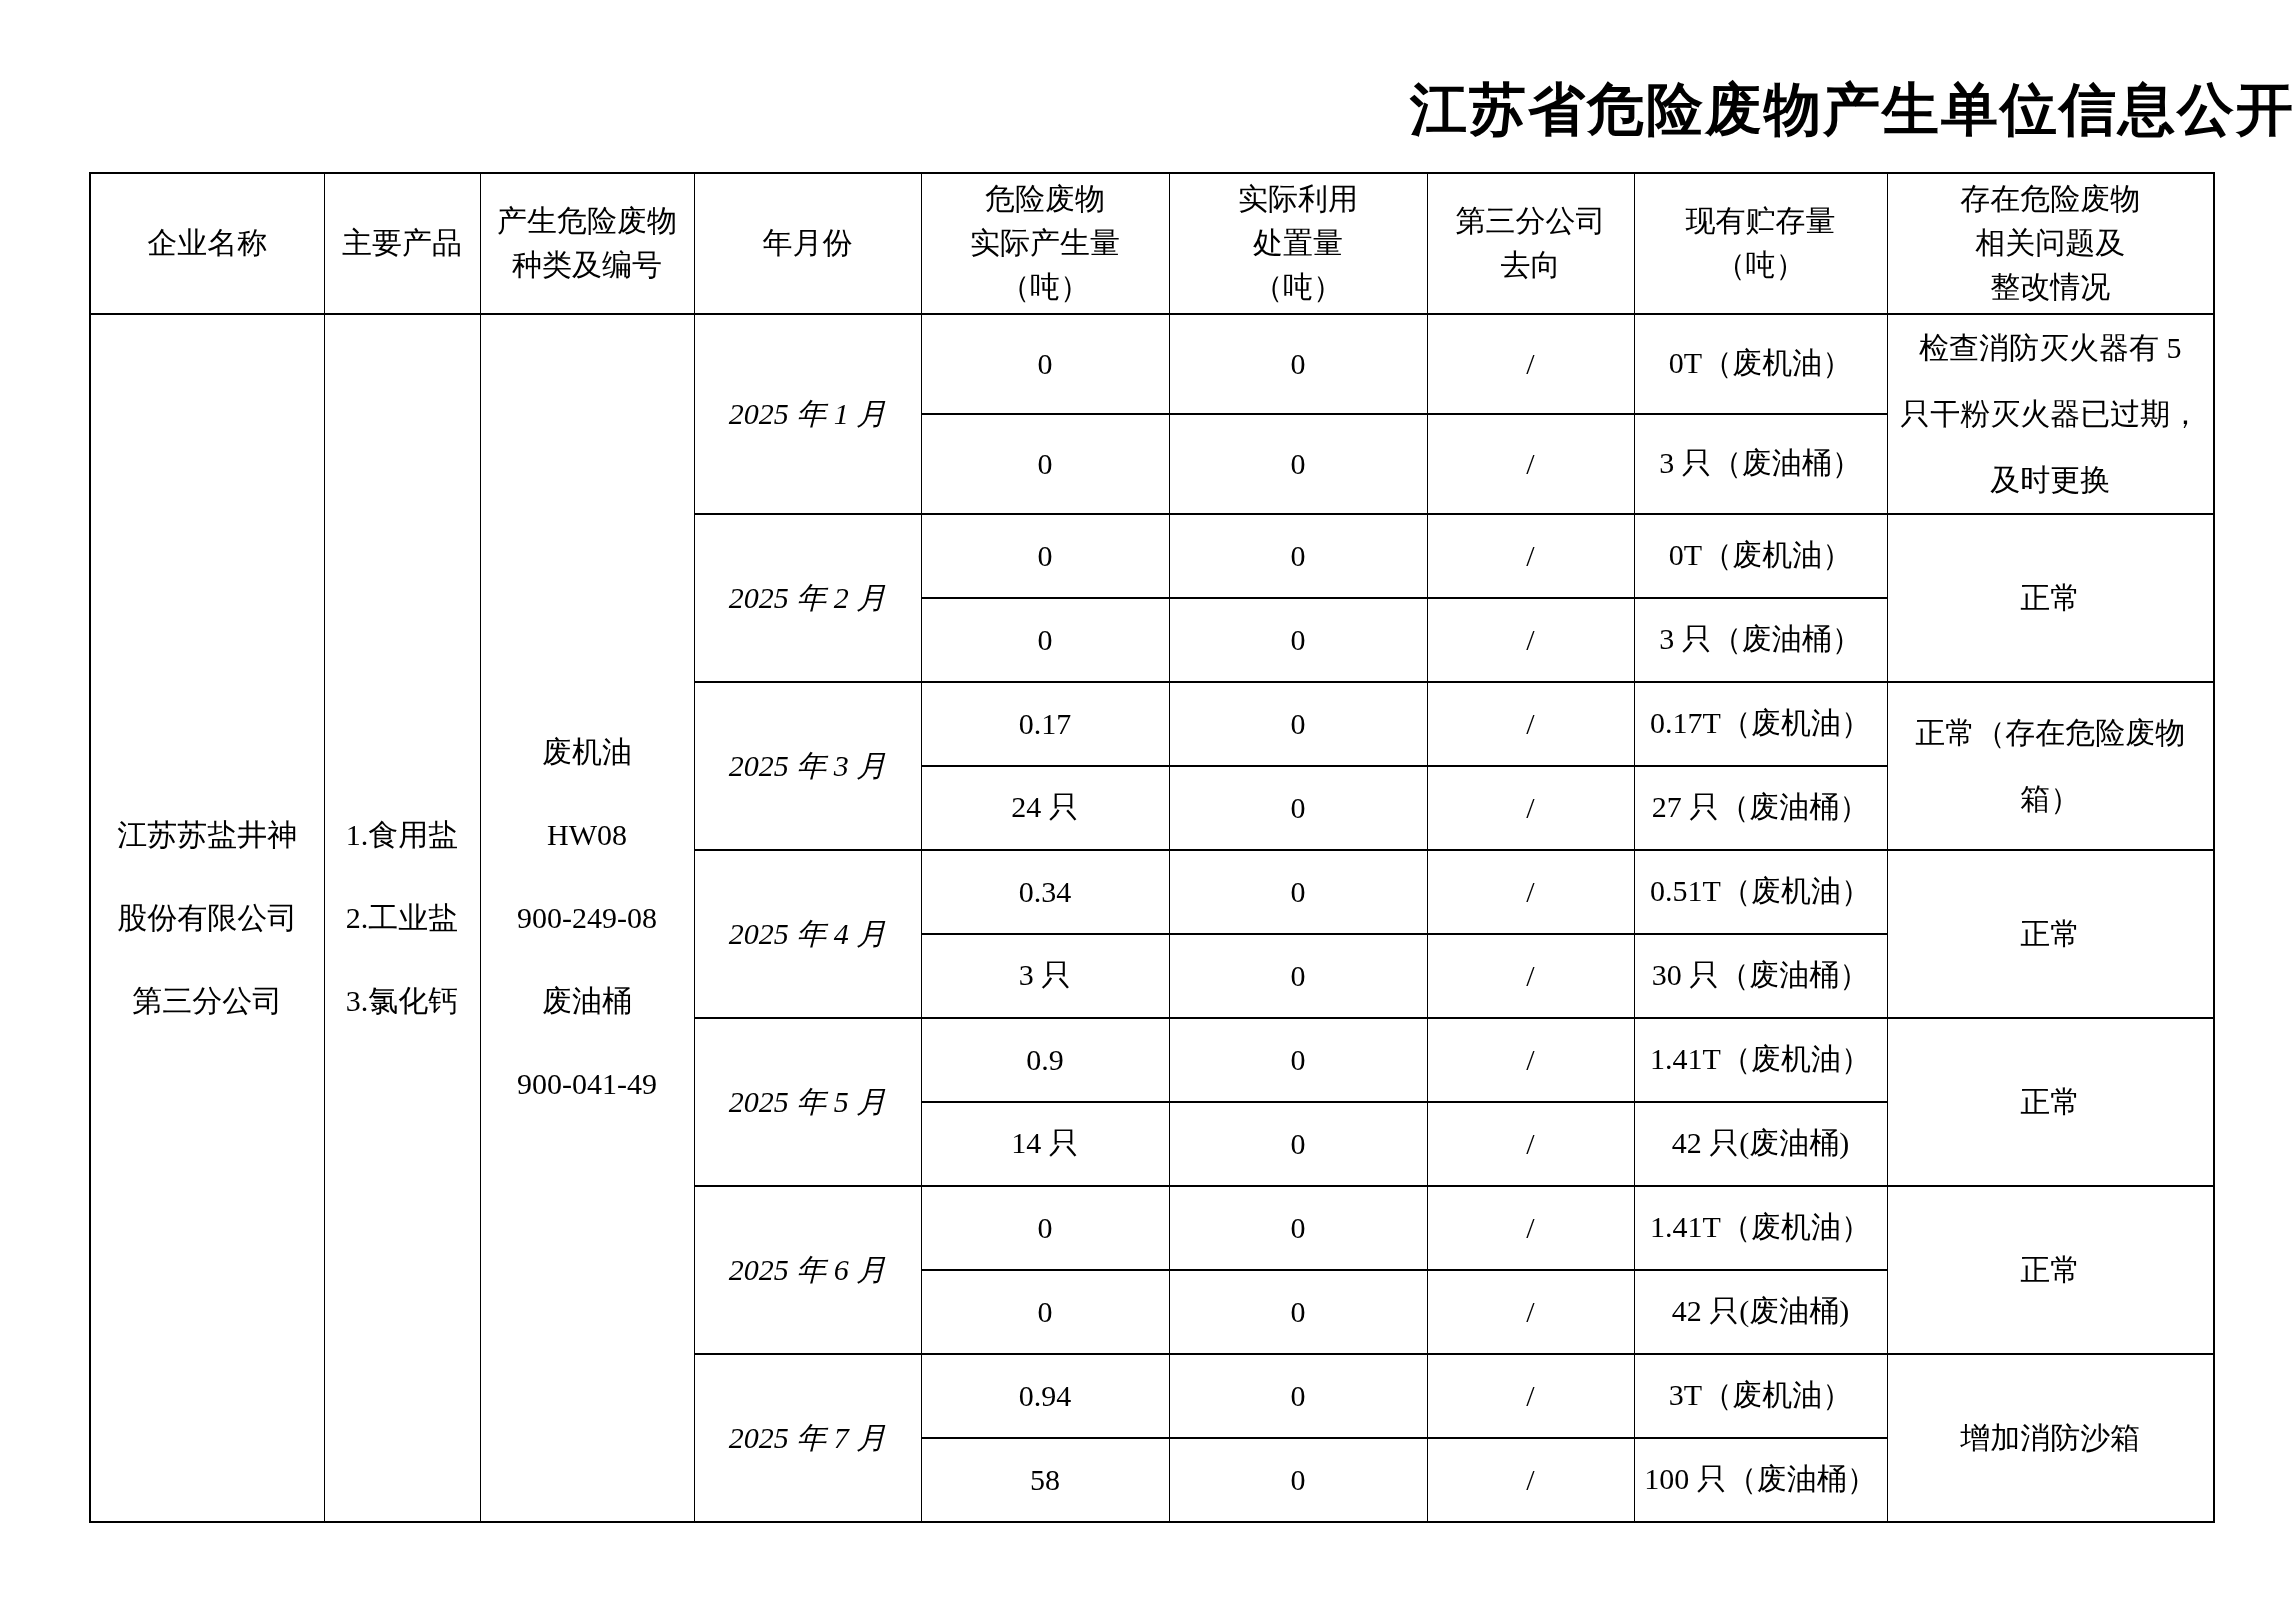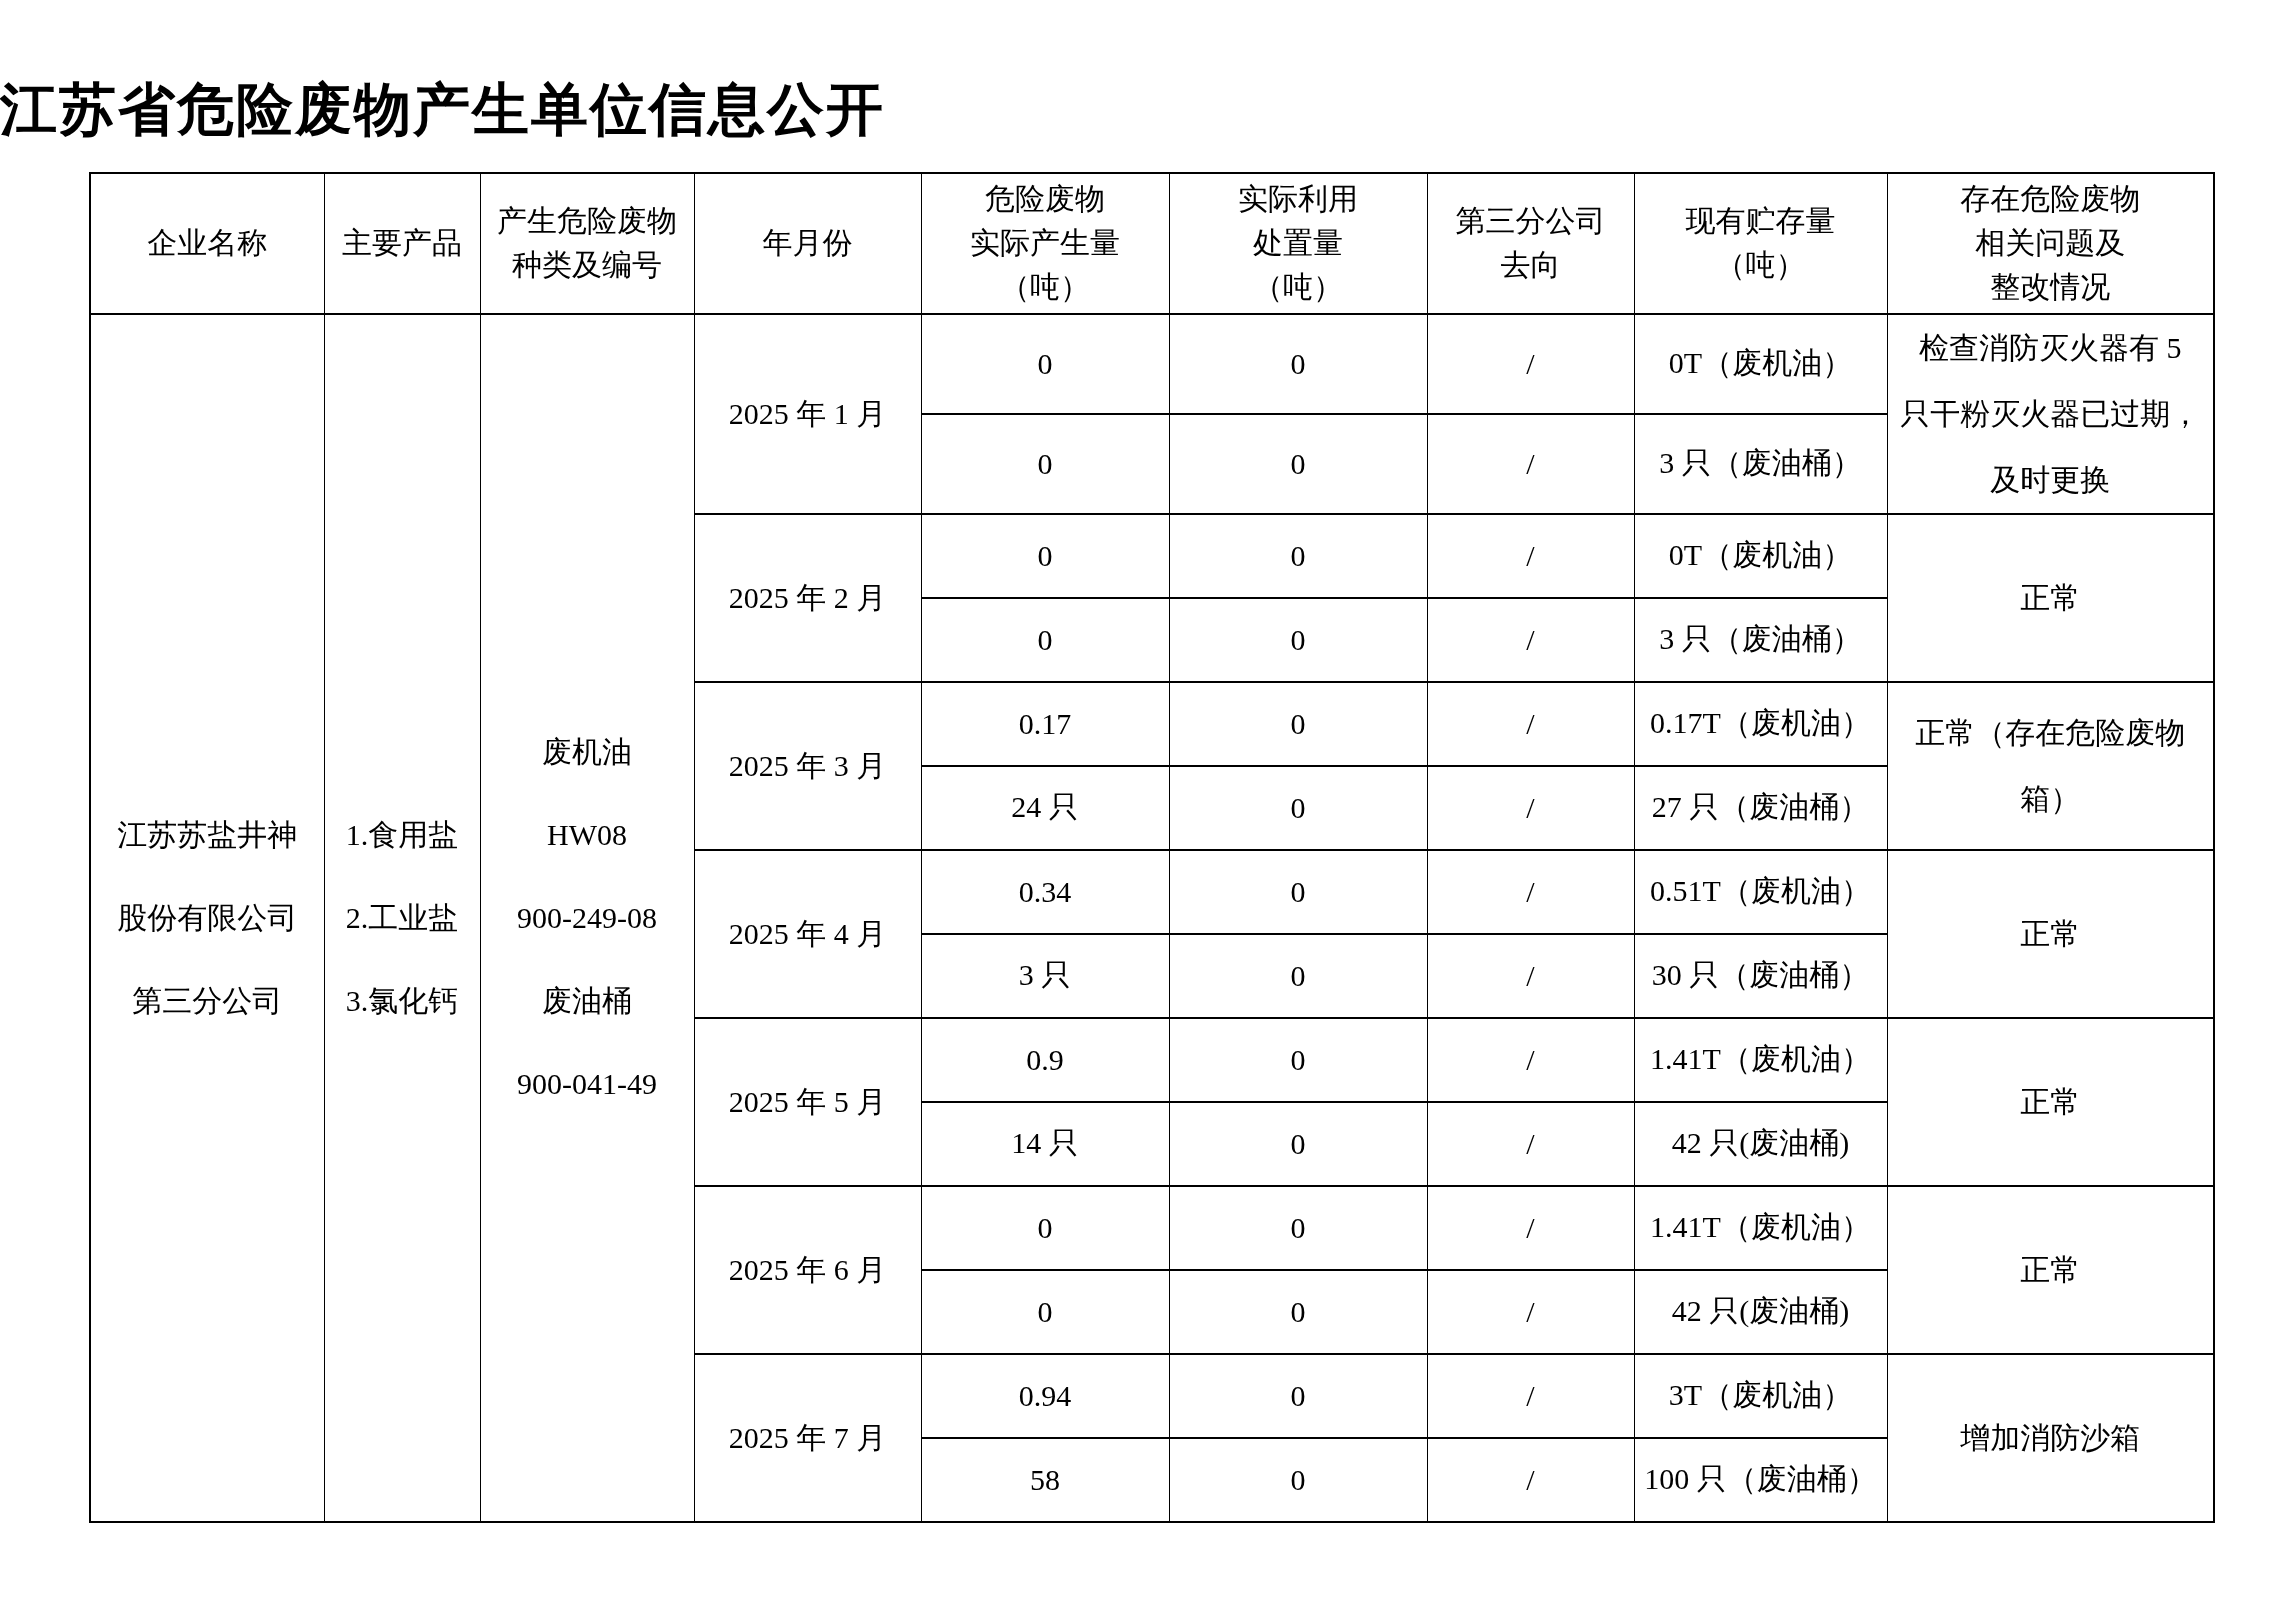--- a/index.html
+++ b/index.html
@@ -14,21 +14,21 @@
     background: #ffffff;
     font-family: "Liberation Serif", "DejaVu Serif", serif;
     color: #000000;
     overflow: hidden;
   }
   .title {
     margin: 0;
     padding-top: 71px;
     height: 77px;
     line-height: 77px;
-    text-align: left;
+    text-align: right;
     font-size: 57px;
     font-weight: bold;
     letter-spacing: 2px;
     white-space: pre-line;
   }
   table.report {
     margin-left: 89px;
     margin-top: 23.5px;
     border-collapse: collapse;
     table-layout: fixed;
@@ -45,21 +45,21 @@
     padding: 0 4.1px;
     font-size: 30px;
     font-weight: normal;
     white-space: pre-line;
     overflow: hidden;
   }
   tr.header-row { height: 141px; }
   tr.header-row th { line-height: 44px; }
   tr.data-row { height: 84px; }
   td.merged-left { line-height: 83px; }
-  td.month-cell-td { line-height: 41px; }
+  td.month-cell-td { line-height: 41px; font-style: italic; }
   td.remark-td { line-height: 66px; }
 </style>
 </head>
 <body>
 
 <div class="page">
 
   <h1 class="title">江苏省危险废物产生单位信息公开</h1>
 
   <table class="report">

